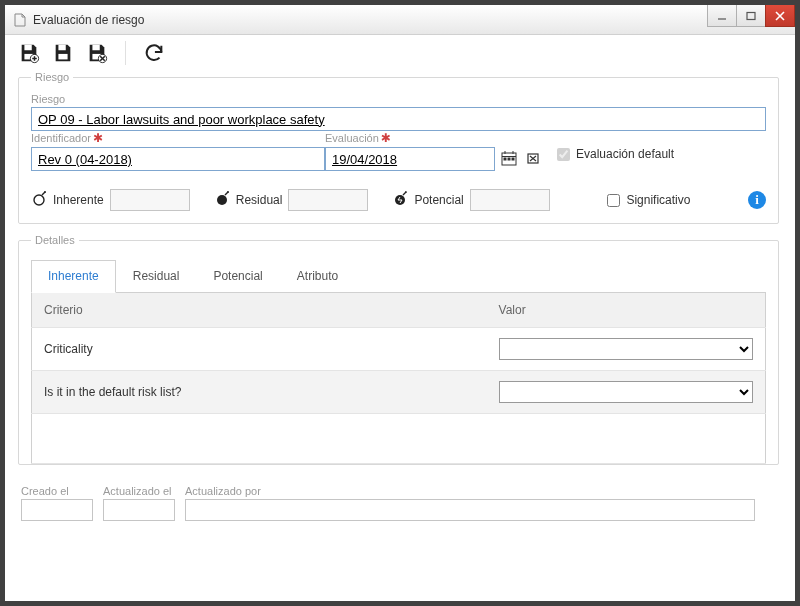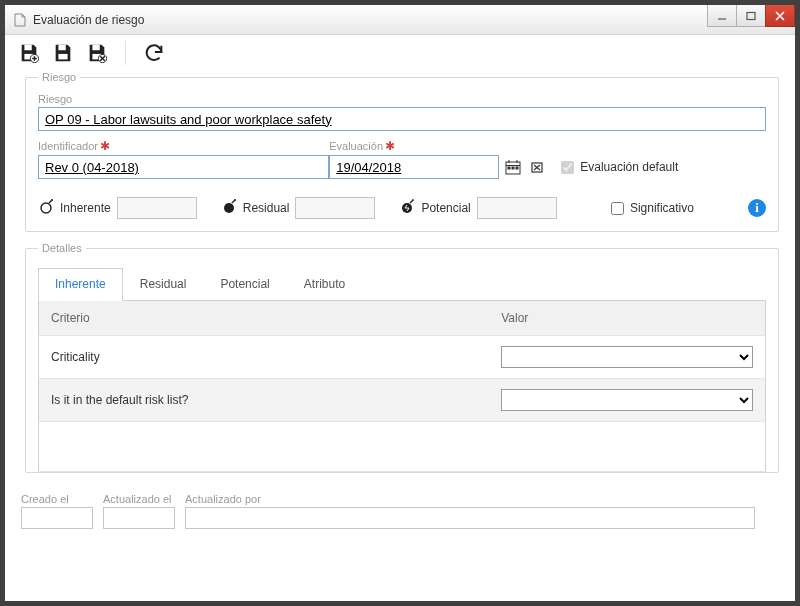--- a/index.html
+++ b/index.html
@@ -12,34 +12,34 @@
     .win-controls { display: flex; height: 22px; align-self: flex-start; }
     .win-btn { width: 30px; height: 22px; display: flex; align-items: center; justify-content: center; border: 1px solid #b0b0b0; border-top: none; background: linear-gradient(to bottom,#f9f9f9,#e3e3e3); cursor: pointer; margin-left: -1px; }
     .win-btn.close { background: linear-gradient(to bottom,#e04b3a,#c0392b); border-color: #a03020; }
     .win-btn svg { stroke: #555; }
     .win-btn.close svg { stroke: #fff; }
 
     .toolbar { height: 36px; padding: 4px 12px; display: flex; align-items: center; gap: 10px; }
     .toolbar .tool-btn { width: 24px; height: 24px; display: flex; align-items: center; justify-content: center; cursor: pointer; }
     .toolbar .sep { width: 1px; height: 24px; background: #e0e0e0; margin: 0 6px; }
 
-    .content { padding: 0 16px 10px 20px; }
+    .content { padding: 0 16px 10px 13px; }
 
     fieldset.group { border: 1px solid #d8d8d8; border-radius: 2px; padding: 10px 12px 12px 12px; margin-bottom: 10px; position: relative; }
     fieldset.group > legend { color: #9a9a9a; font-size: 11px; padding: 0 4px; }
 
     .field-label { color: #9a9a9a; font-size: 11px; display: block; margin-bottom: 2px; }
     .req { color: #d04040; font-size: 12px; margin-left: 2px; }
     .text-input { width: 100%; height: 24px; border: 1px solid #7fa6cf; padding: 2px 6px; font-size: 13px; background: #fff; text-decoration: underline; }
     .text-sm { height: 22px; font-size: 12px; border: 1px solid #c5c5c5; padding: 1px 4px; width: 80px; background: #fff; }
 
-    .row { display: flex; margin-top: 8px; }
+    .row { display: flex; margin-top: 0; }
     .col-grow { flex: 1 1 auto; }
 
-    .date-row { display: flex; align-items: center; gap: 4px; }
+    .date-row { display: flex; align-items: flex-start; gap: 4px; }
     .icon-btn { width: 20px; height: 22px; display: flex; align-items: center; justify-content: center; cursor: pointer; }
 
     .risk-levels { display: flex; align-items: center; gap: 24px; margin-top: 18px; }
     .risk-level { display: flex; align-items: center; gap: 6px; }
     .risk-level .lbl { font-size: 12px; color: #333; }
     .risk-box { width: 80px; height: 22px; border: 1px solid #c5c5c5; background: #f7f7f7; }
     .spacer { flex: 1; }
     .info-icon { width: 18px; height: 18px; border-radius: 50%; background: #1e88e5; color: #fff; font-weight: bold; font-family: serif; display: flex; align-items: center; justify-content: center; font-size: 13px; cursor: pointer; }
     .checkbox-wrap { display: flex; align-items: center; gap: 6px; }
     .checkbox-wrap input[type=checkbox] { width: 13px; height: 13px; border-radius: 50%;}

